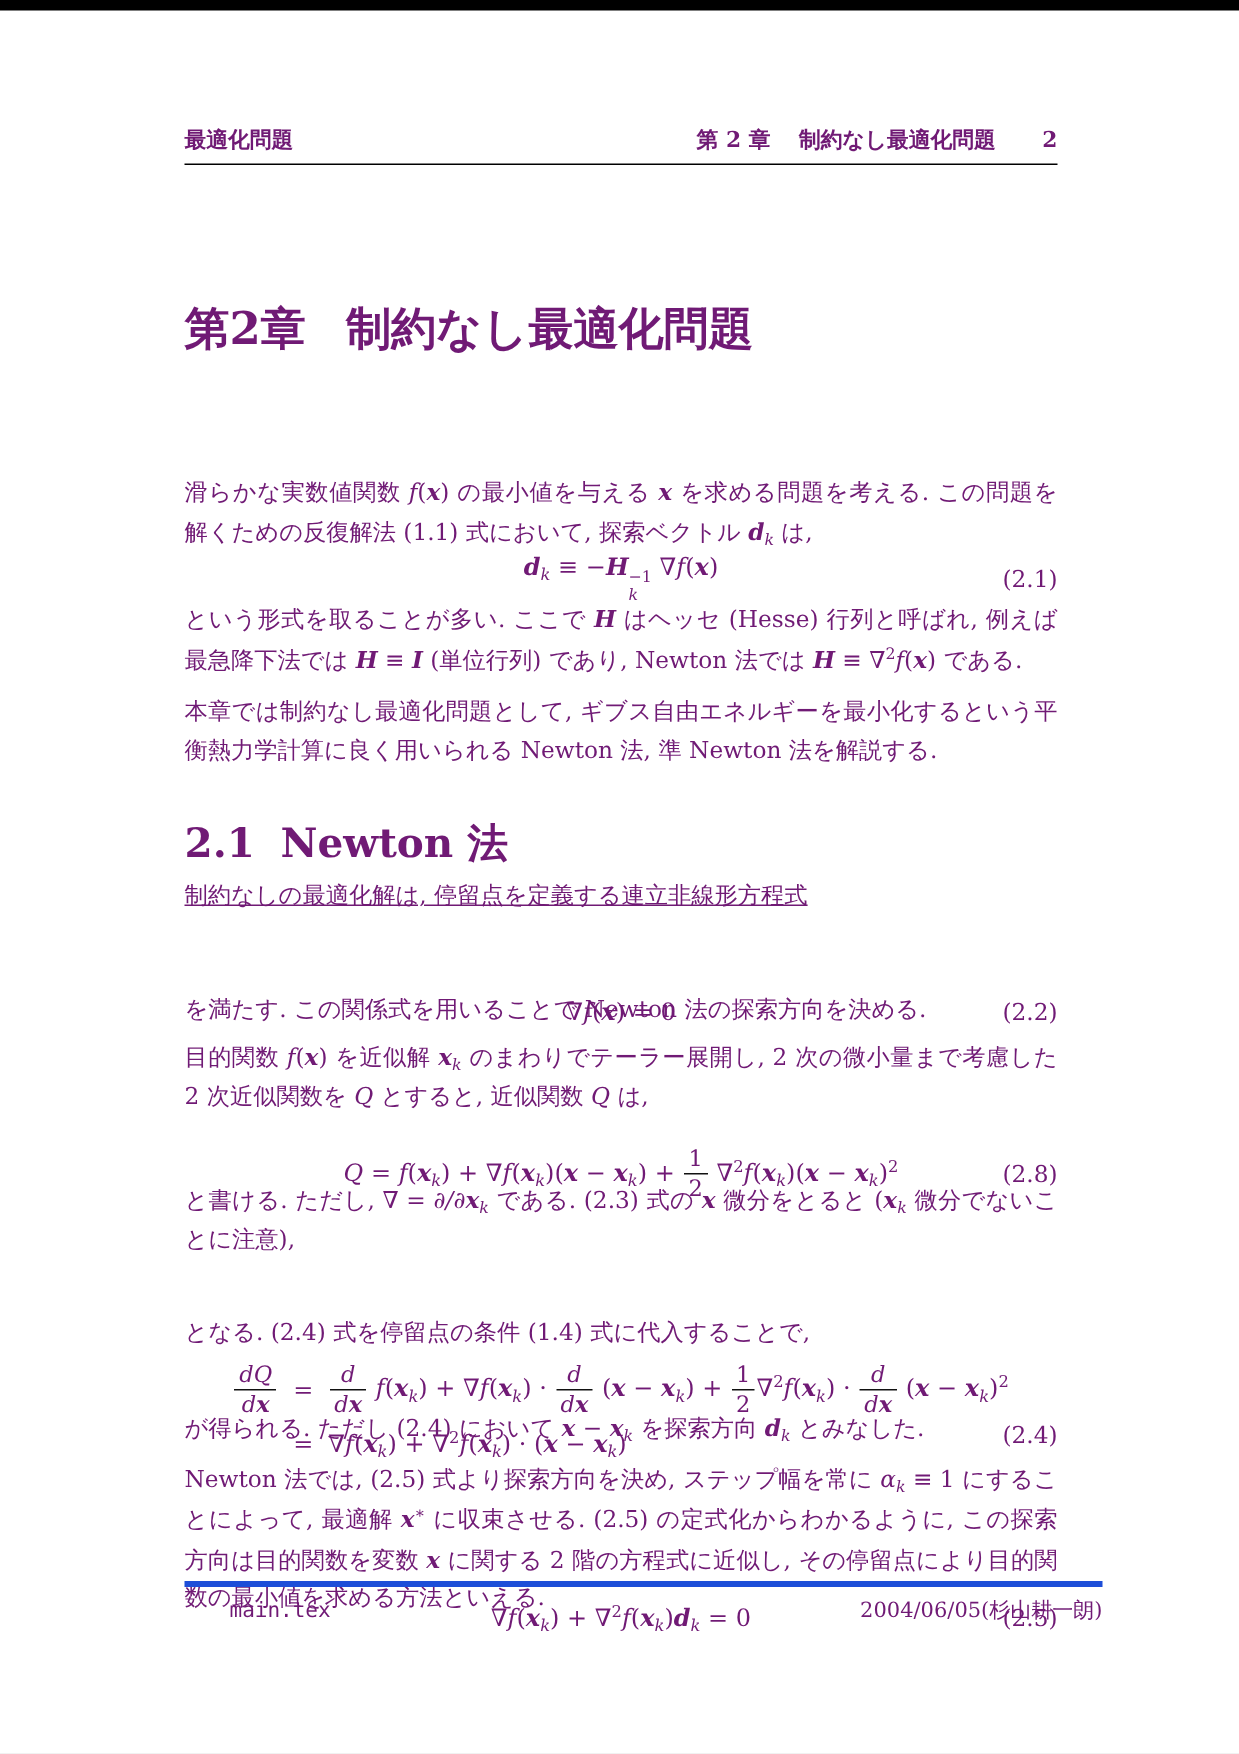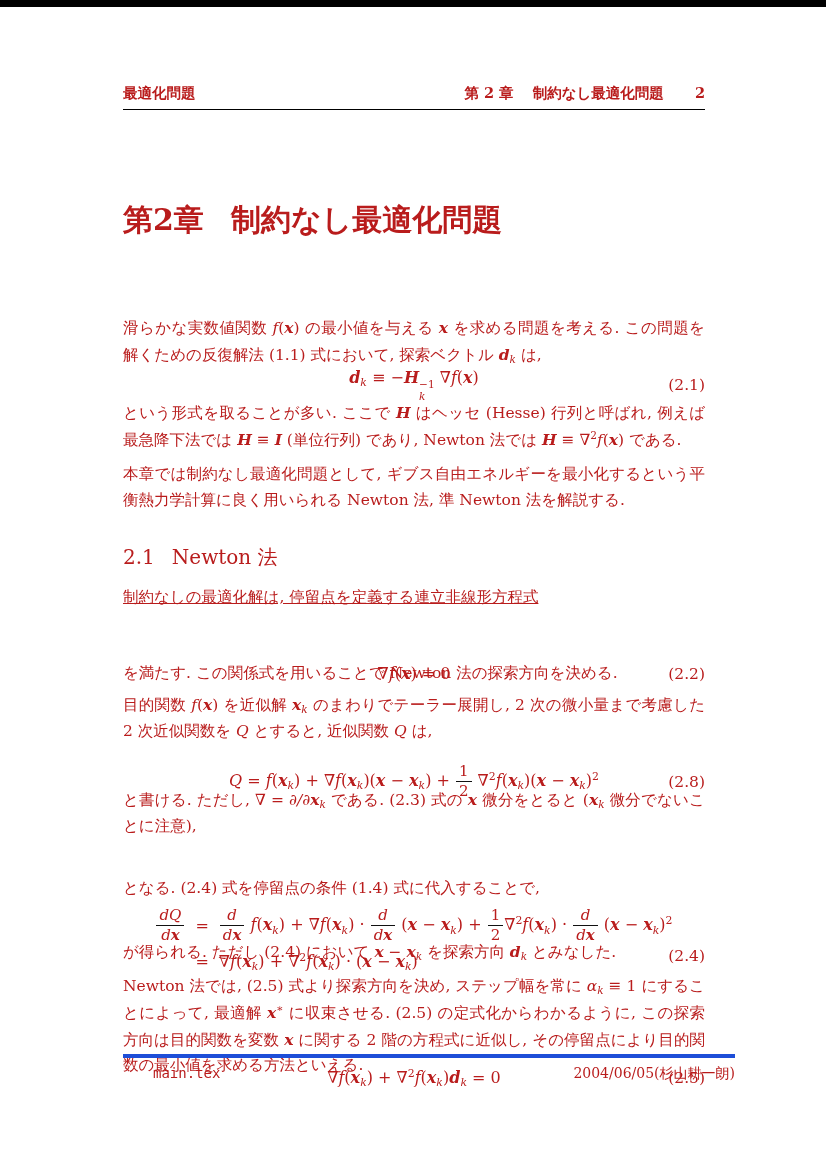--- a/index.html
+++ b/index.html
@@ -2,21 +2,21 @@
 <html><head>
 <meta charset="utf-8">
 <style>
   html,body{margin:0;padding:0;background:#e8e8e8;}
   .page{
     position:relative;
     width:826px;height:1169px;
     background:#ffffff;
     overflow:hidden;
     font-family:"DejaVu Serif","Liberation Serif",serif;
-    color:#b91c1c;
+    color:#701a75;
   }
   .top-edge{position:absolute;top:0;left:0;width:826px;height:7px;background:#000000;}
 
   
   .pg-header{
     position:absolute;left:123px;top:84px;width:582px;
     display:flex;justify-content:space-between;align-items:baseline;
     font-size:14.5px;font-weight:bold;
     border-bottom:1px solid #000;padding-bottom:6px;
   }
@@ -29,21 +29,21 @@
     border-top:4px solid #1d4ed8;padding-top:7px;padding-left:30px;
   }
   .pg-footer .f-left{font-family:"DejaVu Sans Mono","Liberation Mono",monospace;}
 
   .content{position:absolute;left:123px;top:0;width:582px;}
   .blk{position:absolute;left:0;width:582px;}
 
   .chapter-h{top:201px;font-size:30px;font-weight:bold;line-height:1.25;}
   .chapter-h .ch-num{margin-right:27px;}
 
-  .section-h{top:544px;font-size:20px;font-weight:normal;}
+  .section-h{top:544px;font-size:27px;font-weight:bold;}
   .section-h .sec-num{margin-right:17px;}
 
   p.para{margin:0;font-size:15.5px;line-height:25.8px;text-align:justify;}
   .p1{top:315px;} .p2{top:400px;} .p3{top:462px;} .p4{top:585px;text-decoration:underline;}
   .p5{top:661px;} .p6{top:692px;} .p7{top:787px;} .p8{top:876px;}
   .p9{top:939px;} .p10{top:974px;}
 
   
   .mi{font-style:italic;}
   .mb{font-style:italic;font-weight:bold;}

